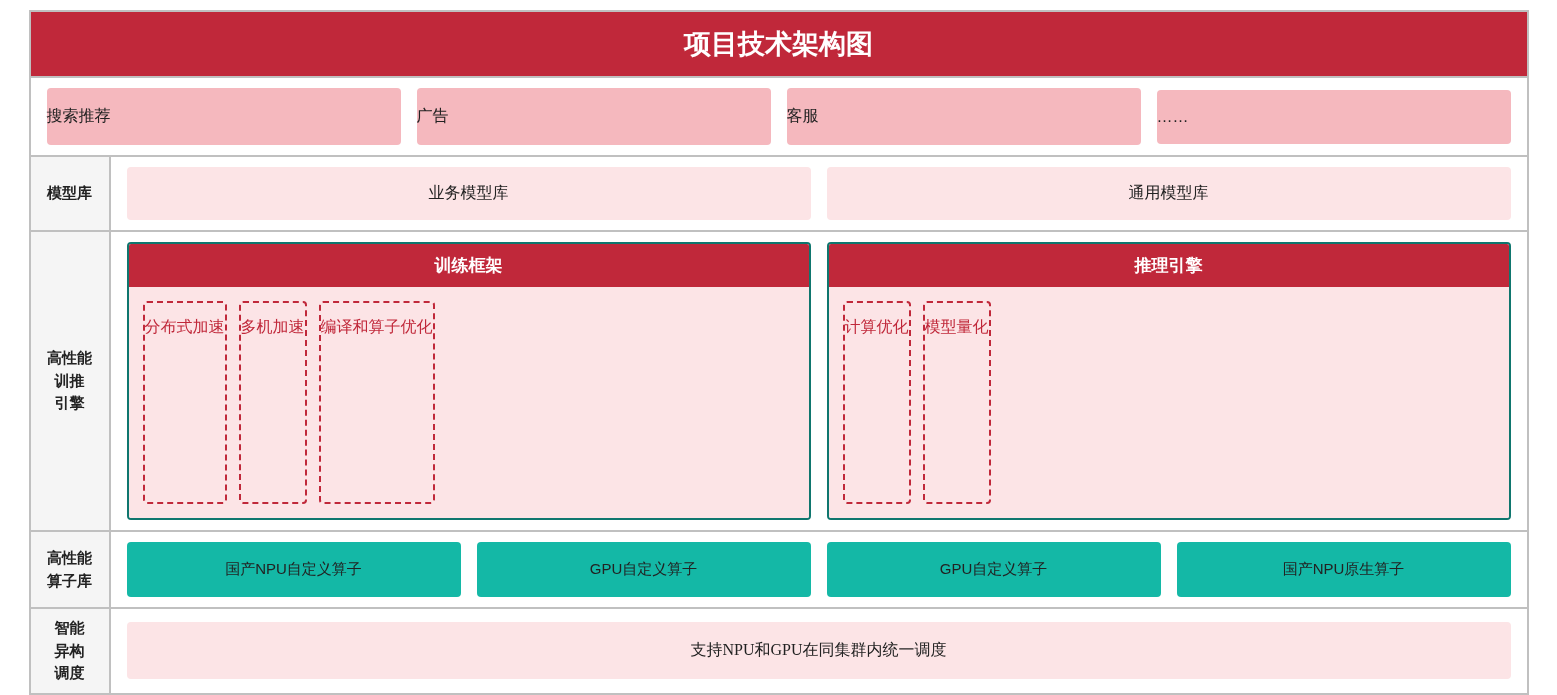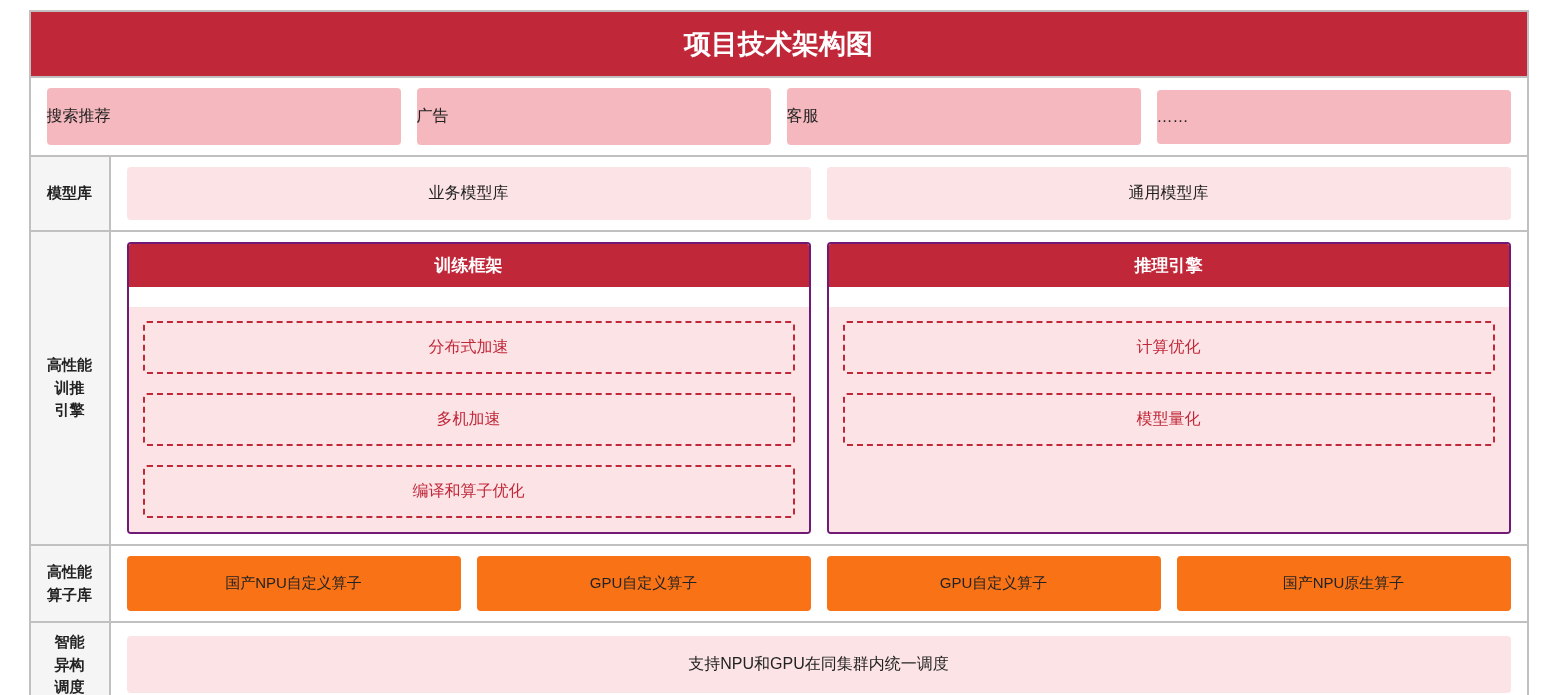--- a/index.html
+++ b/index.html
@@ -79,71 +79,70 @@
     }
     .engine-content {
       flex: 1;
       display: flex;
       padding: 10px 16px;
       gap: 16px;
       background: #fff;
     }
     .engine-panel {
       flex: 1;
-      border: 2px solid #701a75;
+      border: 2px solid #0f766e;
       border-radius: 4px;
       overflow: hidden;
       display: flex;
       flex-direction: column;
     }
     .engine-panel-title {
       background: #c0283a;
       color: #fff;
       text-align: center;
       font-size: 17px;
       font-weight: bold;
       padding: 10px 0;
     }
     .engine-panel-body {
       flex: 1;
       padding: 14px;
       display: flex;
-      flex-direction: column;
-      gap: 19px;
+      gap: 12px;
       background: #fce4e6;
-      margin-top: 20px;
     }
     .dashed-box {
       border: 2px dashed #c0283a;
       border-radius: 4px;
       text-align: center;
       padding: 14px 0;
       font-size: 16px;
       color: #c0283a;
       background: transparent;
     }
     
     .operator-box {
       flex: 1;
-      background: #f97316;
+      background: #14b8a6;
       border-radius: 4px;
       text-align: center;
       padding: 18px 0;
       font-size: 15px;
       color: #222;
     }
     
     .schedule-box {
       flex: 1;
       background: #fce4e6;
       border-radius: 4px;
       text-align: center;
       padding: 18px 0;
       font-size: 16px;
       color: #222;
+      font-family: Liberation Serif, serif;
     }
   </style>
 </head>
 <body>
 
 <div class="diagram">
 
   <div class="header">
     <span>项目技术架构图</span>
   </div>

